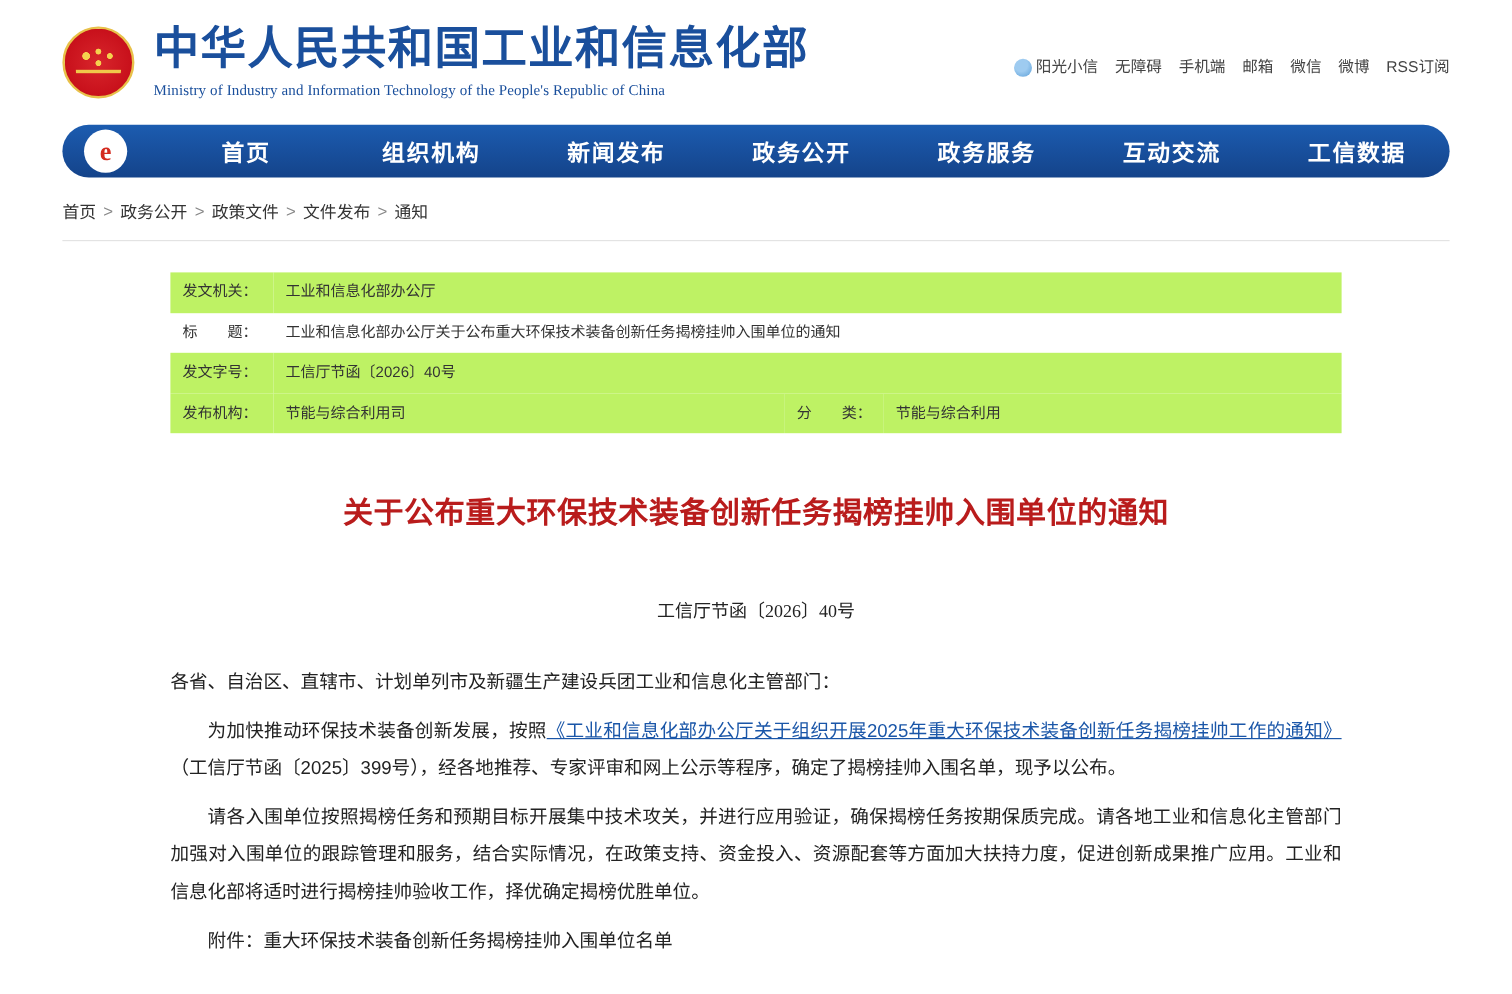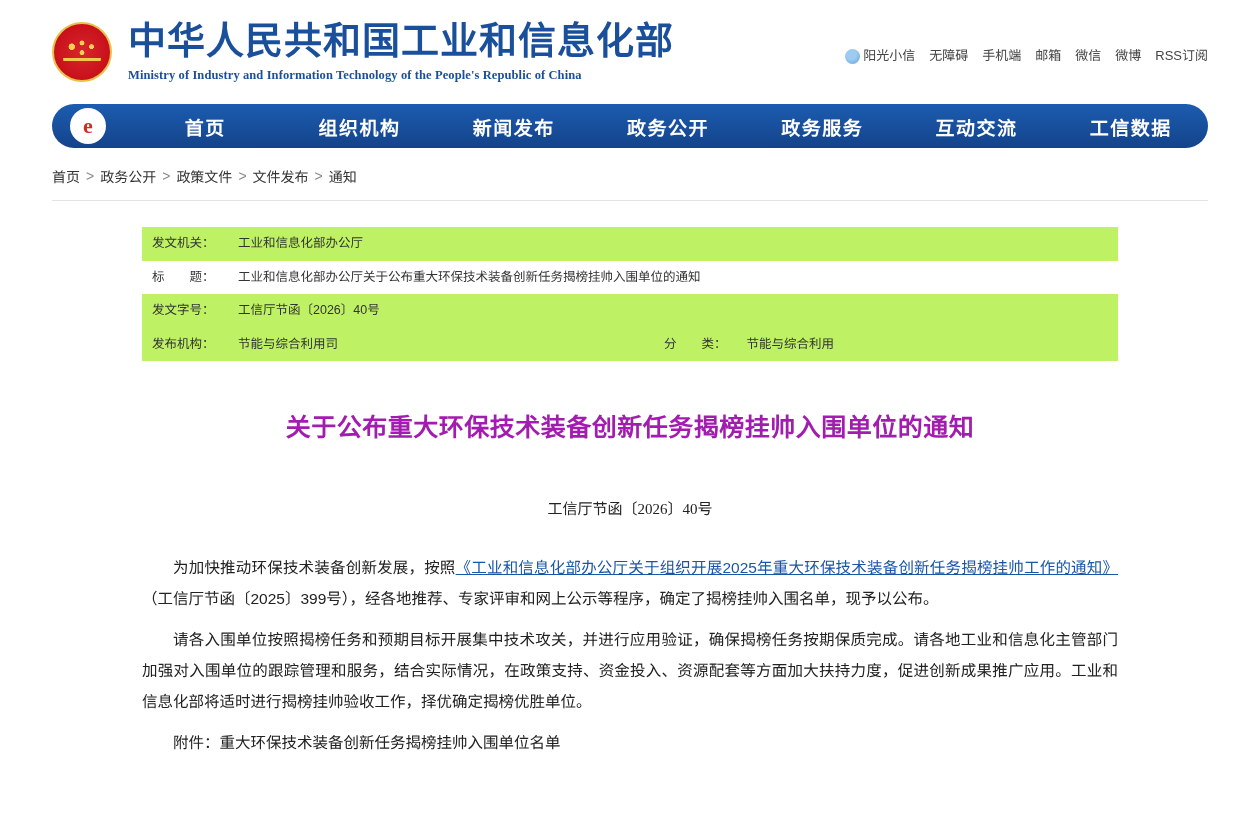--- a/index.html
+++ b/index.html
@@ -55,21 +55,21 @@
     color: #1a4f9c;
     font-size: 38px;
     font-weight: bold;
     letter-spacing: 1px;
     font-family: "Liberation Serif", "DejaVu Serif", serif;
     line-height: 1.1;
   }
   .brand-en {
     color: #1a4f9c;
     font-size: 12.5px;
-    font-weight: bold;
+    font-weight: normal;
     margin-top: 5px;
     letter-spacing: 0.1px;
     font-family: "Liberation Serif", "DejaVu Serif", serif;
   }
 
   .header-right { display: flex; flex-direction: row; align-items: center; gap: 10px; padding-top: 4px;}
   .toplinks {
     display: flex; align-items: center; gap: 14px;
     font-size: 13px; color: #444;
   }
@@ -157,21 +157,21 @@
     vertical-align: middle;
     line-height: 1.4;
   }
   .meta-label { width: 86px; color: #333; white-space: nowrap; }
   .meta-label2 { width: 58px; color:#333; white-space: nowrap;}
 
   .doc-title {
     text-align: center;
     font-size: 25px;
     font-weight: bold;
-    color: #a21caf;
+    color: #b91c1c;
     margin: 46px 0 54px 0;
     font-family: "Liberation Sans", sans-serif;
     letter-spacing: 0.5px;
   }
   .doc-number {
     text-align: center;
     font-size: 15px;
     color: #222;
     margin-bottom: 34px;
     font-family: "Liberation Serif", "DejaVu Serif", serif;
@@ -265,19 +265,20 @@
         <td class="meta-label2">分　　类：</td>
         <td>节能与综合利用</td>
       </tr>
     </tbody>
       </table>
 
     <div class="doc-title">关于公布重大环保技术装备创新任务揭榜挂帅入围单位的通知</div>
     <div class="doc-number">工信厅节函〔2026〕40号</div>
 
     <div class="doc-body">
+      <p>各省、自治区、直辖市、计划单列市及新疆生产建设兵团工业和信息化主管部门：</p>
       <p class="indent"><span>为加快推动环保技术装备创新发展，按照</span><a href="#" class="inline-link">《工业和信息化部办公厅关于组织开展2025年重大环保技术装备创新任务揭榜挂帅工作的通知》</a><span>（工信厅节函〔2025〕399号），经各地推荐、专家评审和网上公示等程序，确定了揭榜挂帅入围名单，现予以公布。</span></p>
       <p class="indent">请各入围单位按照揭榜任务和预期目标开展集中技术攻关，并进行应用验证，确保揭榜任务按期保质完成。请各地工业和信息化主管部门加强对入围单位的跟踪管理和服务，结合实际情况，在政策支持、资金投入、资源配套等方面加大扶持力度，促进创新成果推广应用。工业和信息化部将适时进行揭榜挂帅验收工作，择优确定揭榜优胜单位。</p>
       <p class="indent">附件：重大环保技术装备创新任务揭榜挂帅入围单位名单</p>
     </div>
   </div>
 
 </div>
 
 </body></html>

